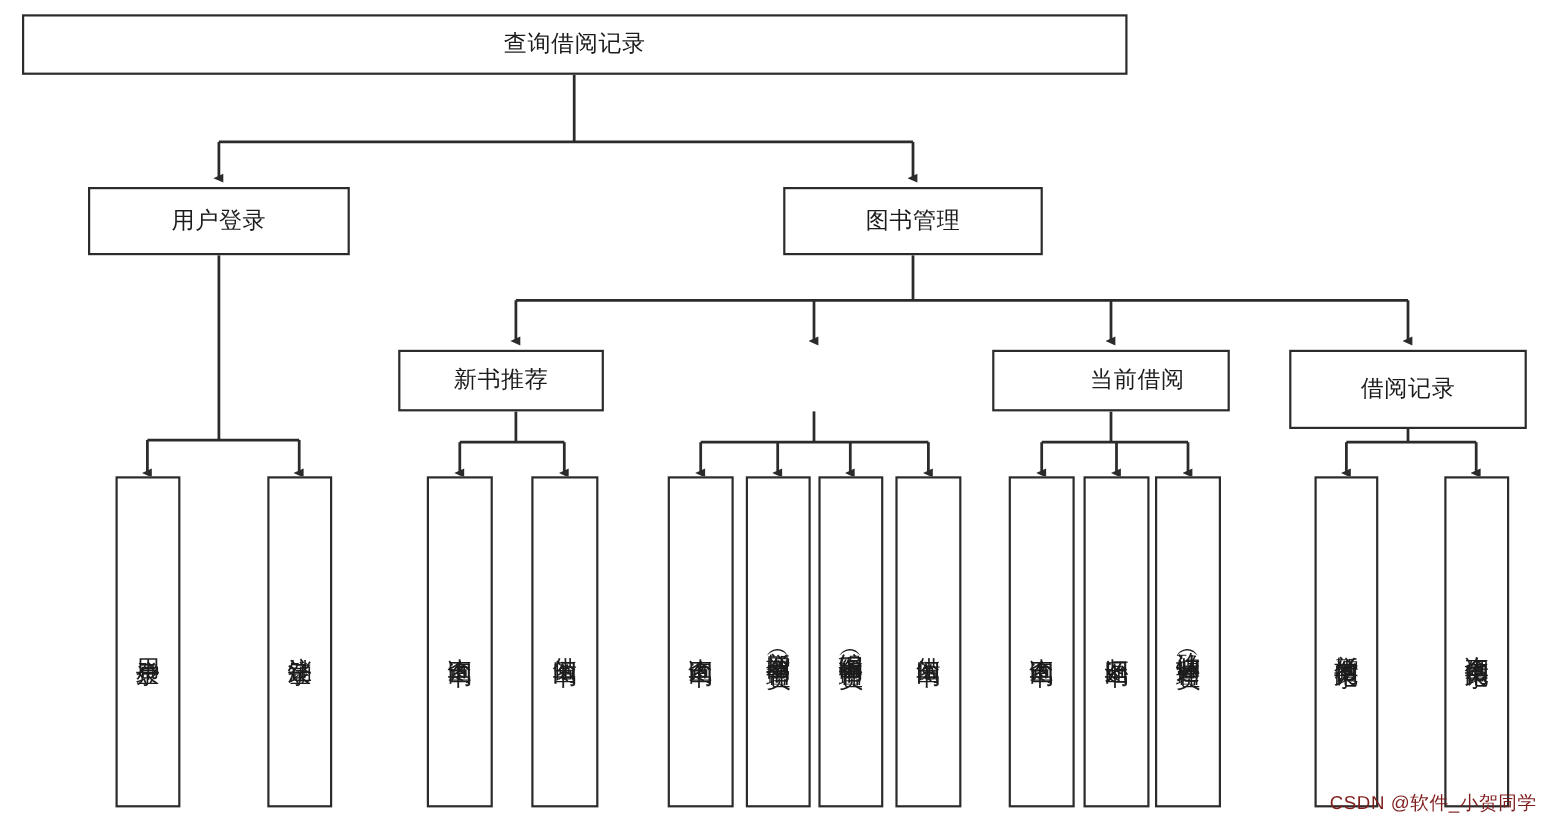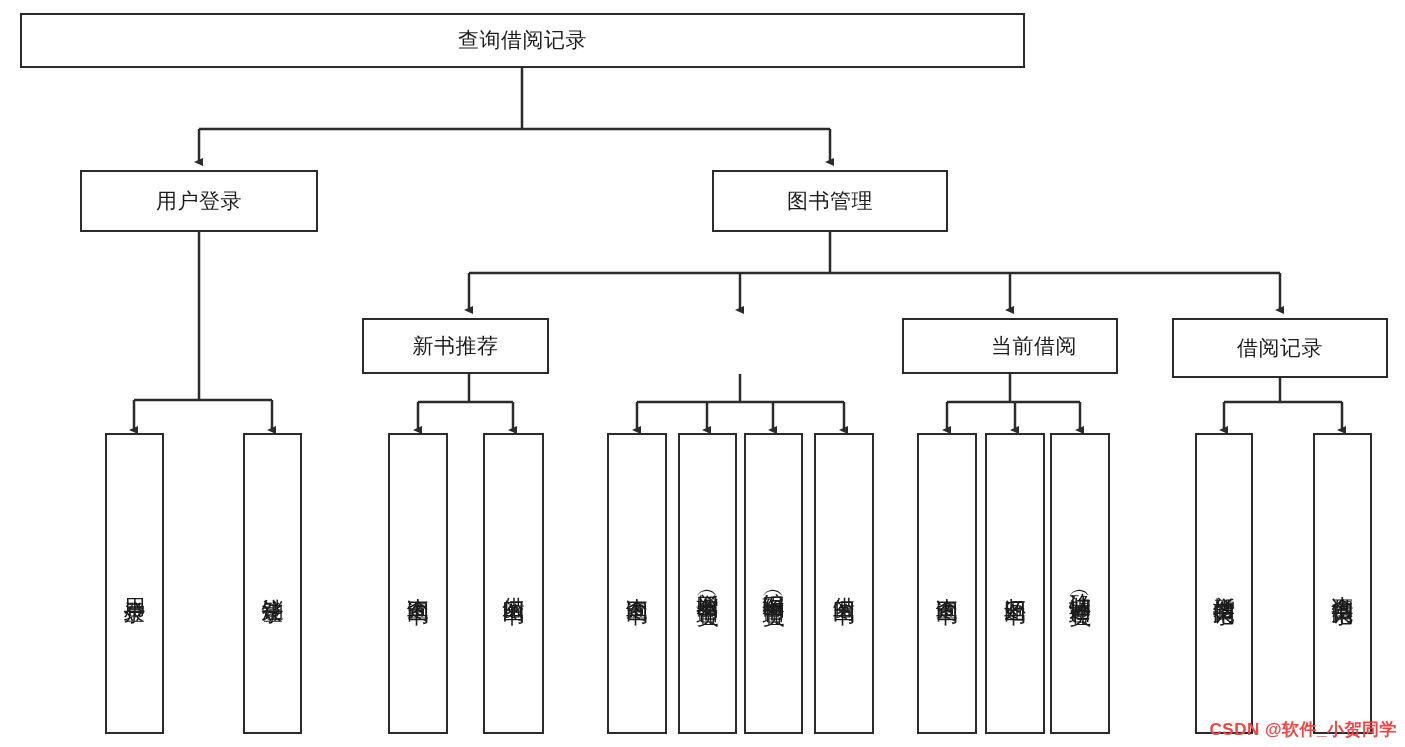--- a/index.html
+++ b/index.html
@@ -60,24 +60,23 @@
     font-size: 22px;
     letter-spacing: 2px;
     line-height: 1;
     white-space: nowrap;
   }
   #watermark {
     position: absolute;
     right: 8px;
     bottom: 6px;
     font-size: 17px;
-    color: #ef4444;
+    color: #7f1d1d;
     white-space: nowrap;
     letter-spacing: 0.5px;
-    font-weight: bold;
   }
 </style>
 </head>
 <body>
 
 <div id="canvas">
 
   <svg id="connectors" viewBox="0 0 1405 747" xmlns="http://www.w3.org/2000/svg">
     <defs>
       <marker id="arrow" markerWidth="10" markerHeight="10" refX="5" refY="5" orient="auto" markerUnits="userSpaceOnUse">
@@ -138,21 +137,21 @@
   <div class="node horiz" style="left:712px; top:170px; width:236px; height:62px;">
     <span class="label">图书管理</span>
   </div>
 
   <div class="node horiz" style="left:362px; top:318px; width:187px; height:56px;">
     <span class="label">新书推荐</span>
   </div>
   <div class="node horiz" style="left:902px; top:318px; width:216px; height:56px;padding-left:48px;">
     <span class="label">当前借阅</span>
   </div>
-  <div class="node horiz" style="left:1172px; top:318px; width:216px; height:60px;">
+  <div class="node horiz" style="left:1172px; top:318px; width:216px; height:72px;">
     <span class="label">借阅记录</span>
   </div>
 
   <div class="node vert" style="left:105px; top:433px; width:59px; height:301px;">
     <span class="label">用户登录</span>
   </div>
   <div class="node vert" style="left:243px; top:433px; width:59px; height:301px;">
     <span class="label">注销登录</span>
   </div>
 

